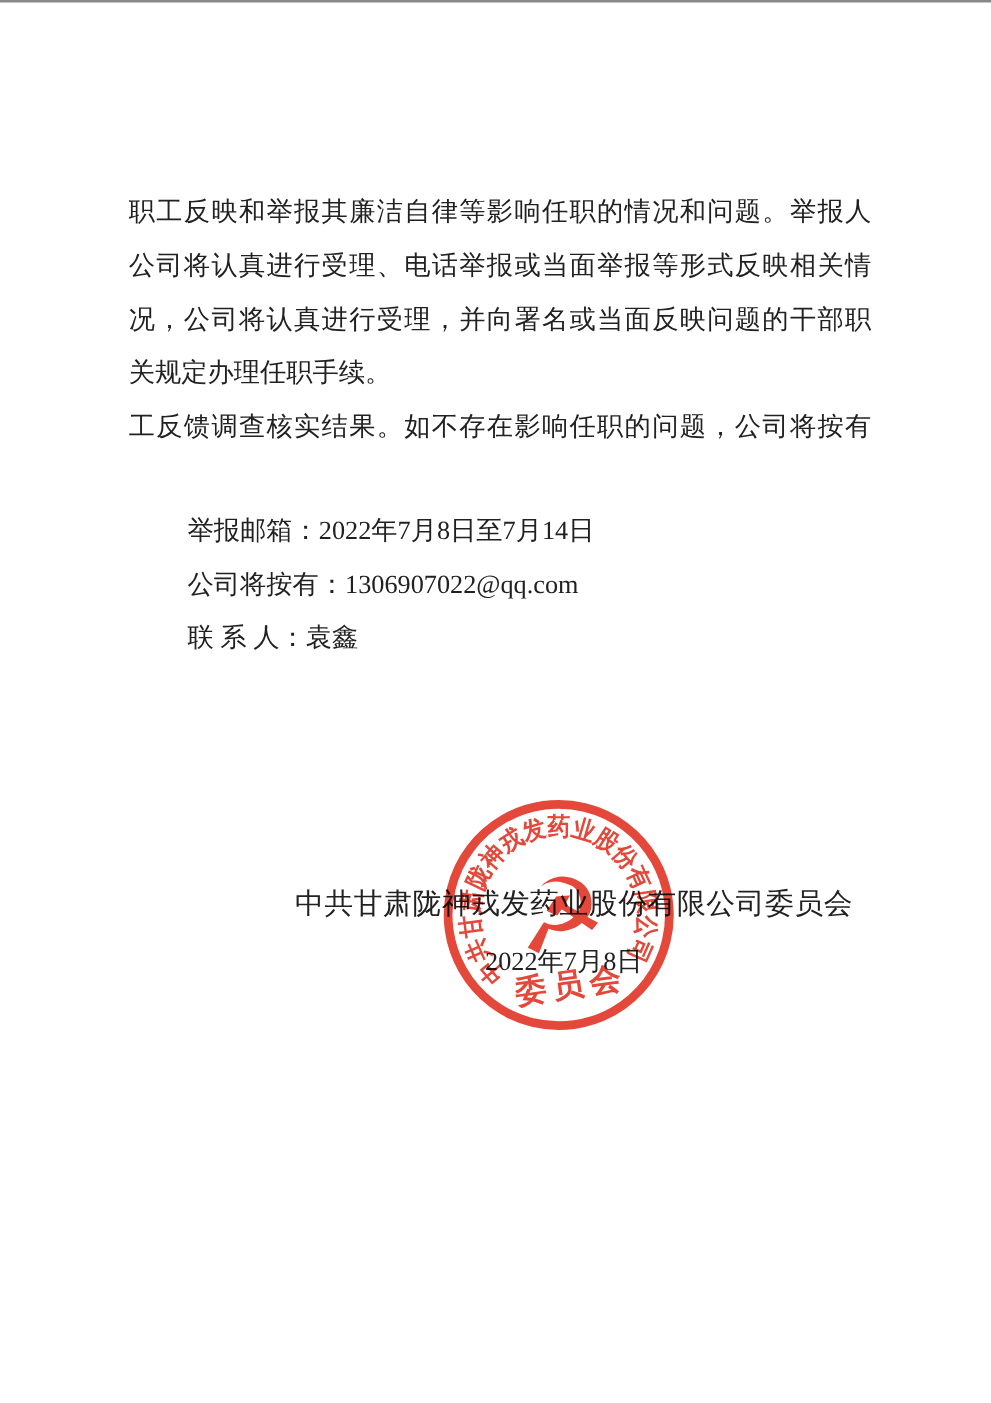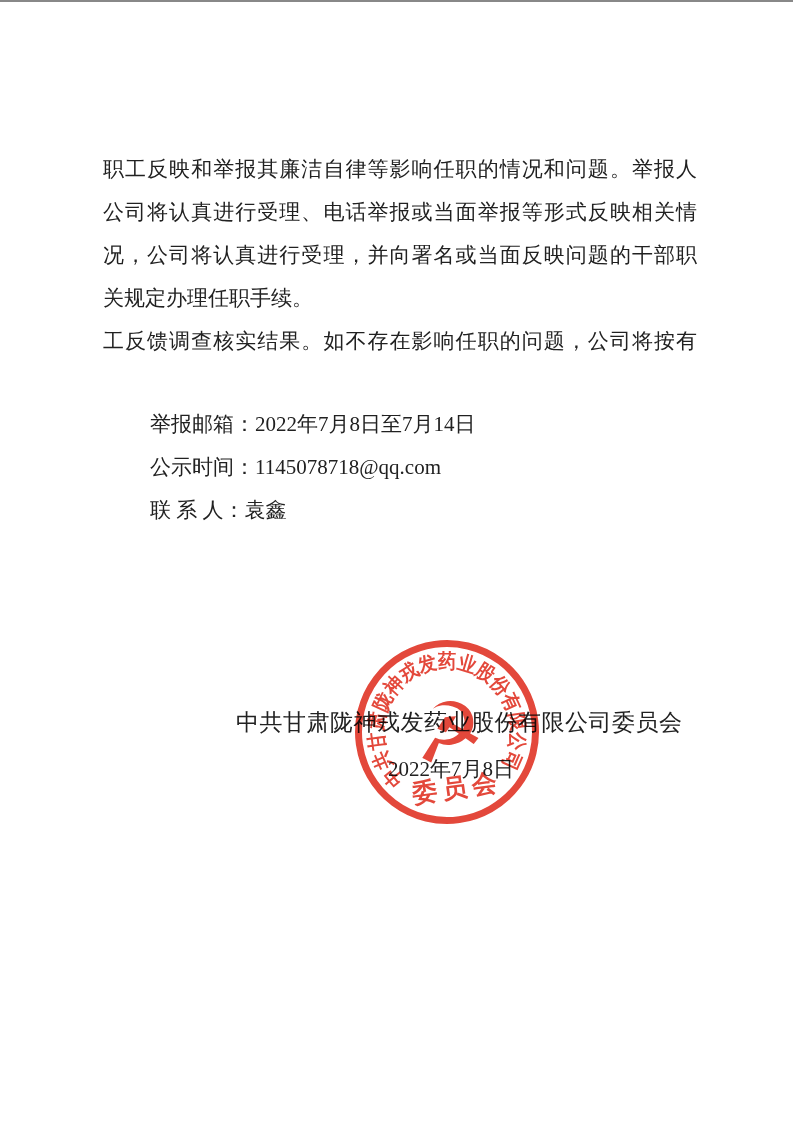--- a/index.html
+++ b/index.html
@@ -90,21 +90,21 @@
     <div class="line just">况，公司将认真进行受理，并向署名或当面反映问题的干部职</div>
     <div class="line">关规定办理任职手续。</div>
     <div class="line just">工反馈调查核实结果。如不存在影响任职的问题，公司将按有</div>
   </div>
 
   <div class="info">
     <div class="info-item">
       <span>举报邮箱：</span><span>2022年7月8日至7月14日</span>
     </div>
     <div class="info-item">
-      <span>公示时间：</span><span>1145078718@qq.com</span>
+      <span>公司将按有：</span><span>1306907022@qq.com</span>
     </div>
     <div class="info-item">
       <span>联 系 人：</span><span>袁鑫</span>
     </div>
   </div>
 
   <div class="org-line">中共甘肃陇神戎发药业股份有限公司委员会</div>
   <div class="date-line">2022年7月8日</div>
 
   <svg class="seal" viewBox="0 0 230 230" xmlns="http://www.w3.org/2000/svg" aria-hidden="true">

